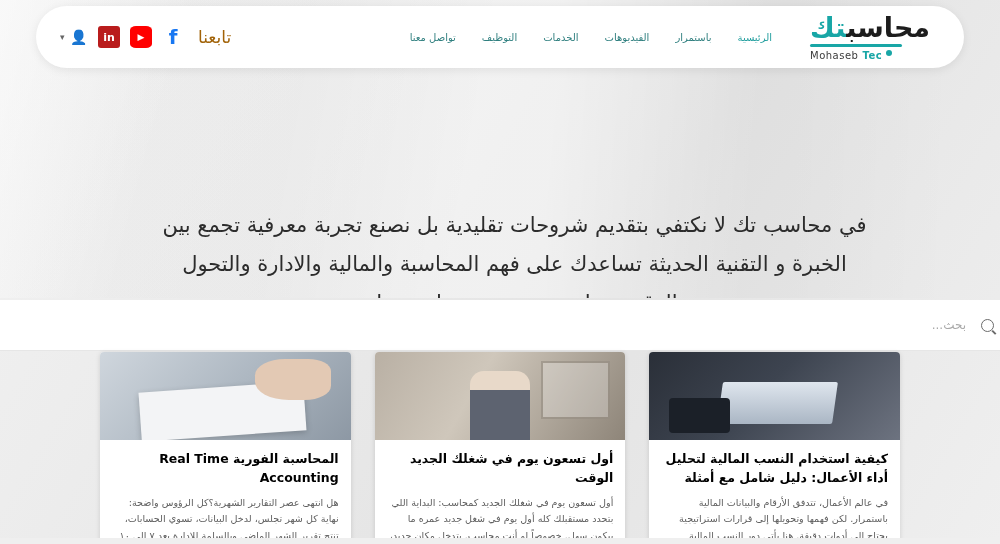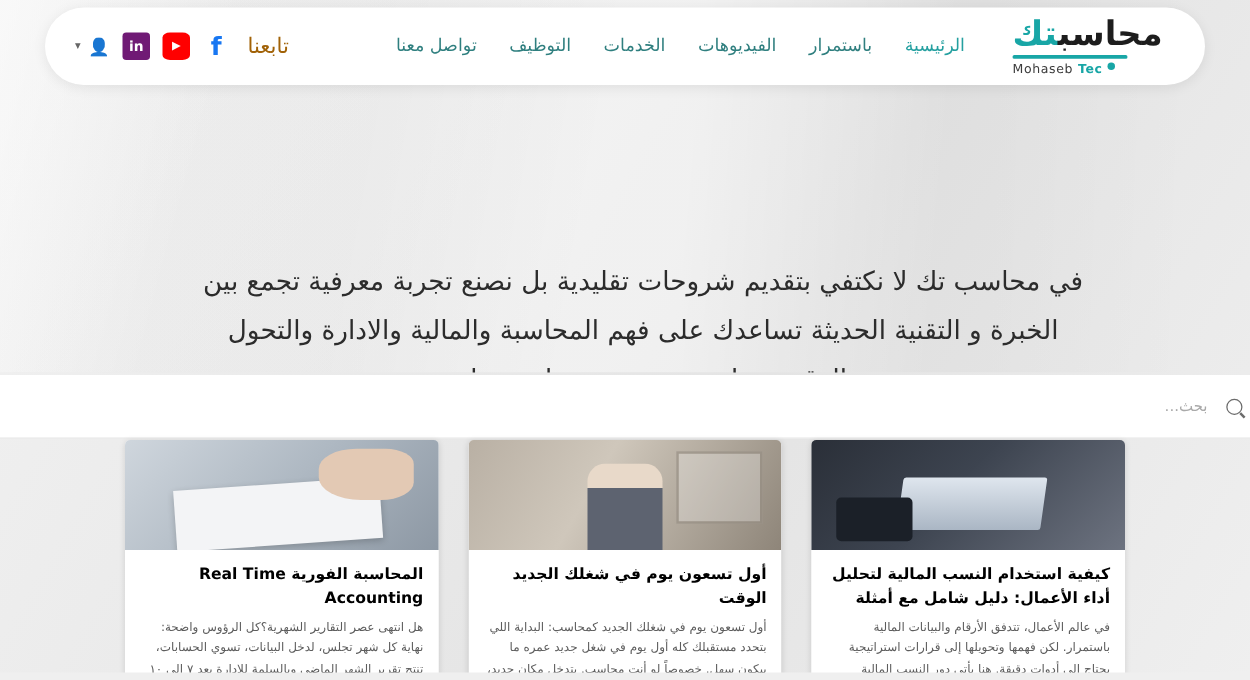--- a/index.html
+++ b/index.html
@@ -106,21 +106,21 @@
   }
 
   .nav {
     display: flex;
     flex-direction: row;
     align-items: center;
     gap: 26px;
     margin-right: 14px;
   }
   .nav-item {
-    font-size: 14px;
+    font-size: 10px;
     color: #2f7f7f;
     white-space: nowrap;
     cursor: pointer;
   }
   .nav-item.active {
     color: #25a0a0;
   }
 
   .social {
     display: flex;
@@ -141,21 +141,21 @@
     height: 22px;
     border-radius: 4px;
     display: flex;
     align-items: center;
     justify-content: center;
     color: #fff;
     font-size: 12px;
     font-weight: bold;
     font-family: "DejaVu Sans", sans-serif;
   }
-  .sicon.li { background: #701a75; border-radius: 3px; font-size: 11px; }
+  .sicon.li { background: #b91c1c; border-radius: 3px; font-size: 11px; }
   .sicon.yt { background: #ff0000; border-radius: 6px/4px; font-size: 9px; }
   .sicon.fb { background: #ffffff; color: #1877f2; font-size: 20px; line-height: 1; font-weight: bold; }
   .user-chip {
     display: flex;
     align-items: center;
     gap: 6px;
     margin-left: 2px;
     color: #4a4a4a;
   }
   .user-glyph { font-size: 14px; }

